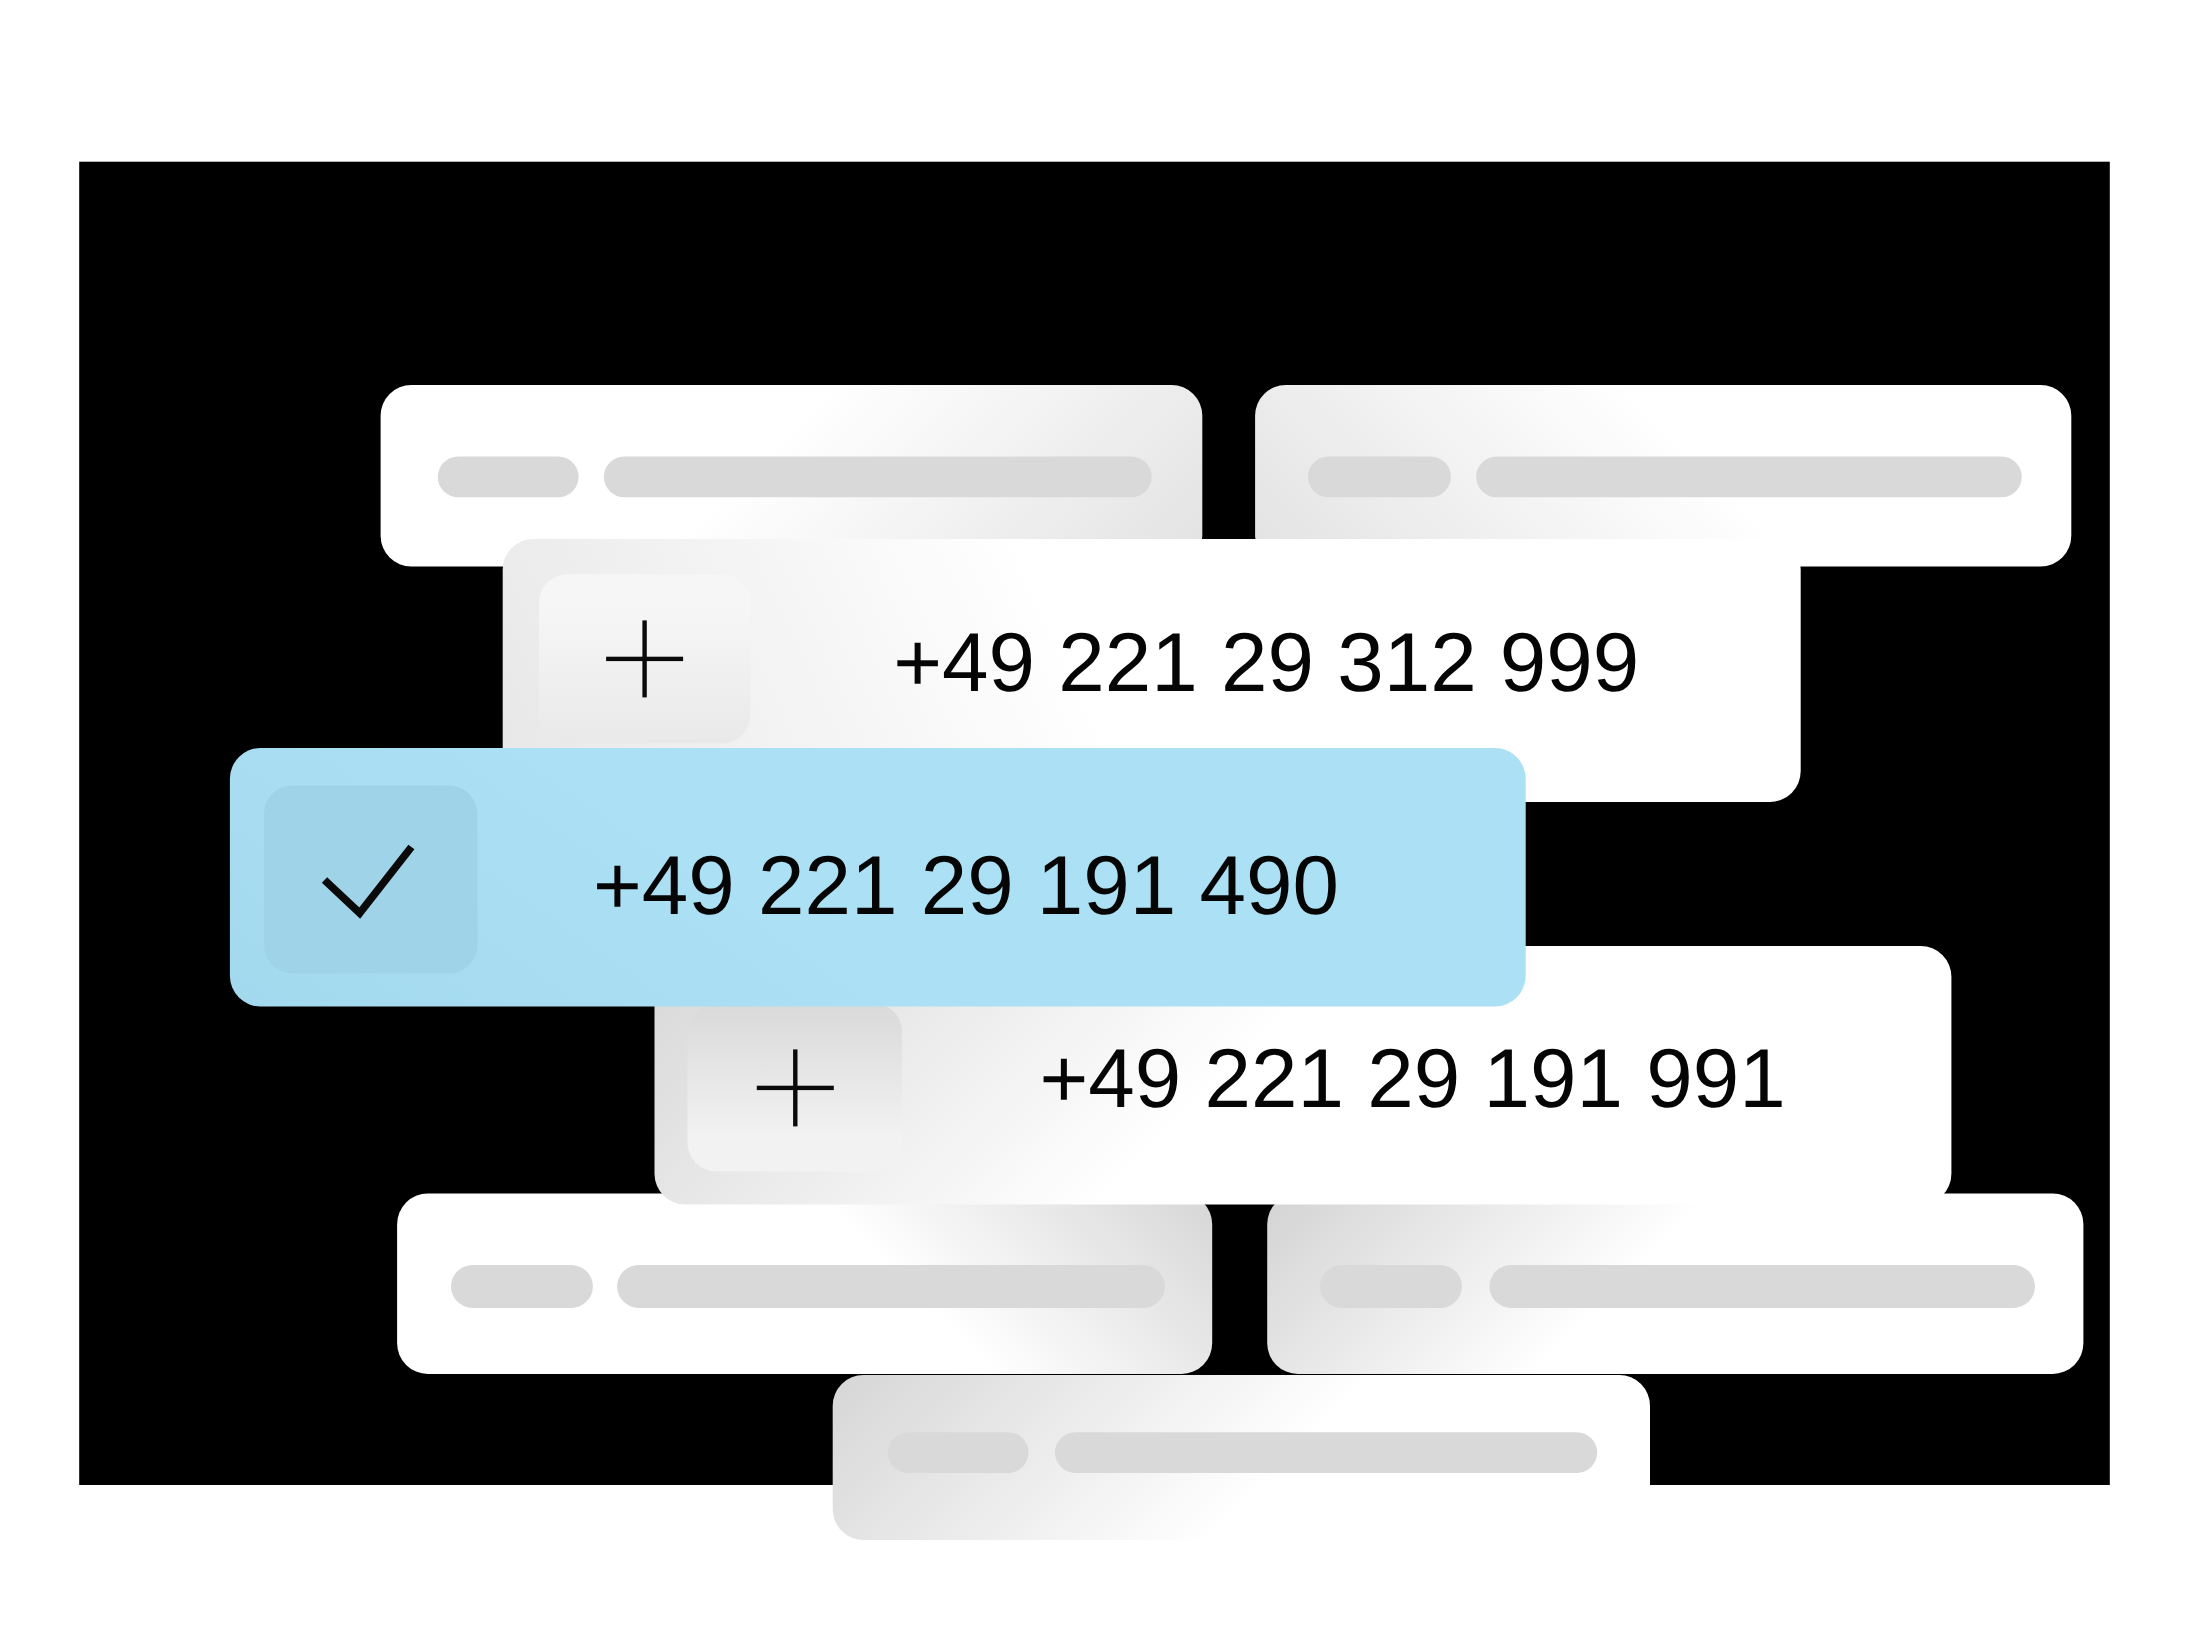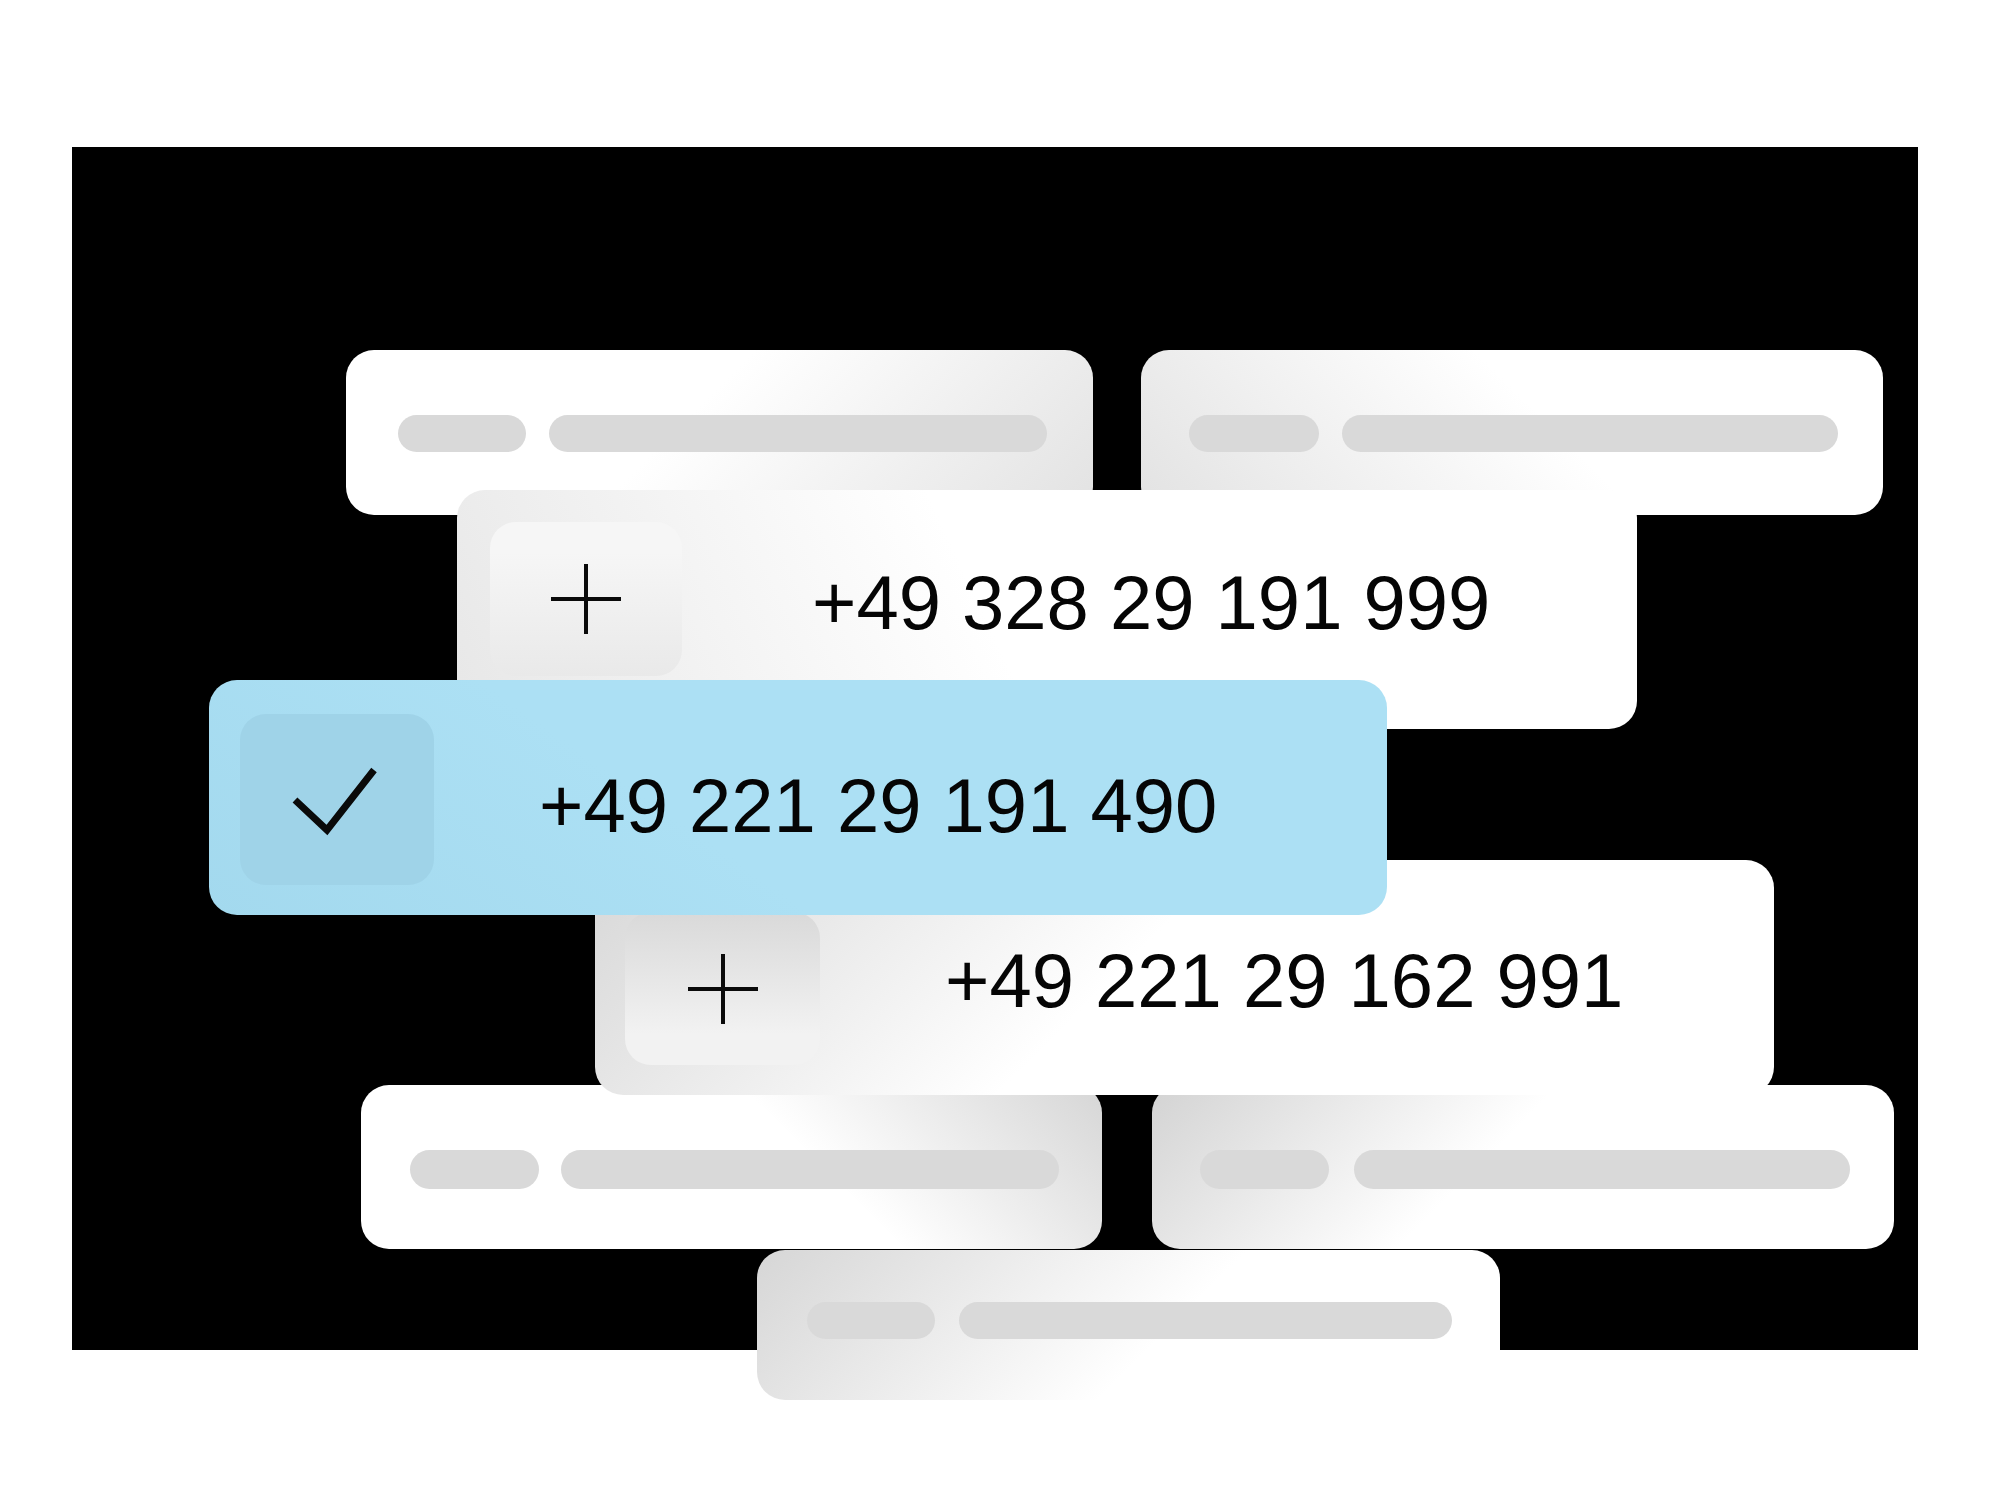--- a/index.html
+++ b/index.html
@@ -87,28 +87,28 @@
     </div>
     <div class="card card-br">
       <div class="pill pill-s"></div>
       <div class="pill pill-l"></div>
     </div>
 
     <div class="card opt card-991">
       <div class="icon-box">
         <div class="plus"></div>
       </div>
-      <span class="num">+49 221 29 162 991</span>
+      <span class="num">+49 221 29 191 991</span>
     </div>
 
     <div class="card opt card-999">
       <div class="icon-box">
         <div class="plus"></div>
       </div>
-      <span class="num">+49 328 29 191 999</span>
+      <span class="num">+49 221 29 312 999</span>
     </div>
 
     <div class="card opt card-990">
       <div class="checkbox">
         <svg class="check-svg" viewBox="0 0 194 171">
           <polyline points="55,86 87,116 134,56" fill="none" stroke="#0a0a0a" stroke-width="7" stroke-linecap="butt" stroke-linejoin="miter"></polyline>
         </svg>
       </div>
       <span class="num">+49 221 29 191 490</span>
     </div>

